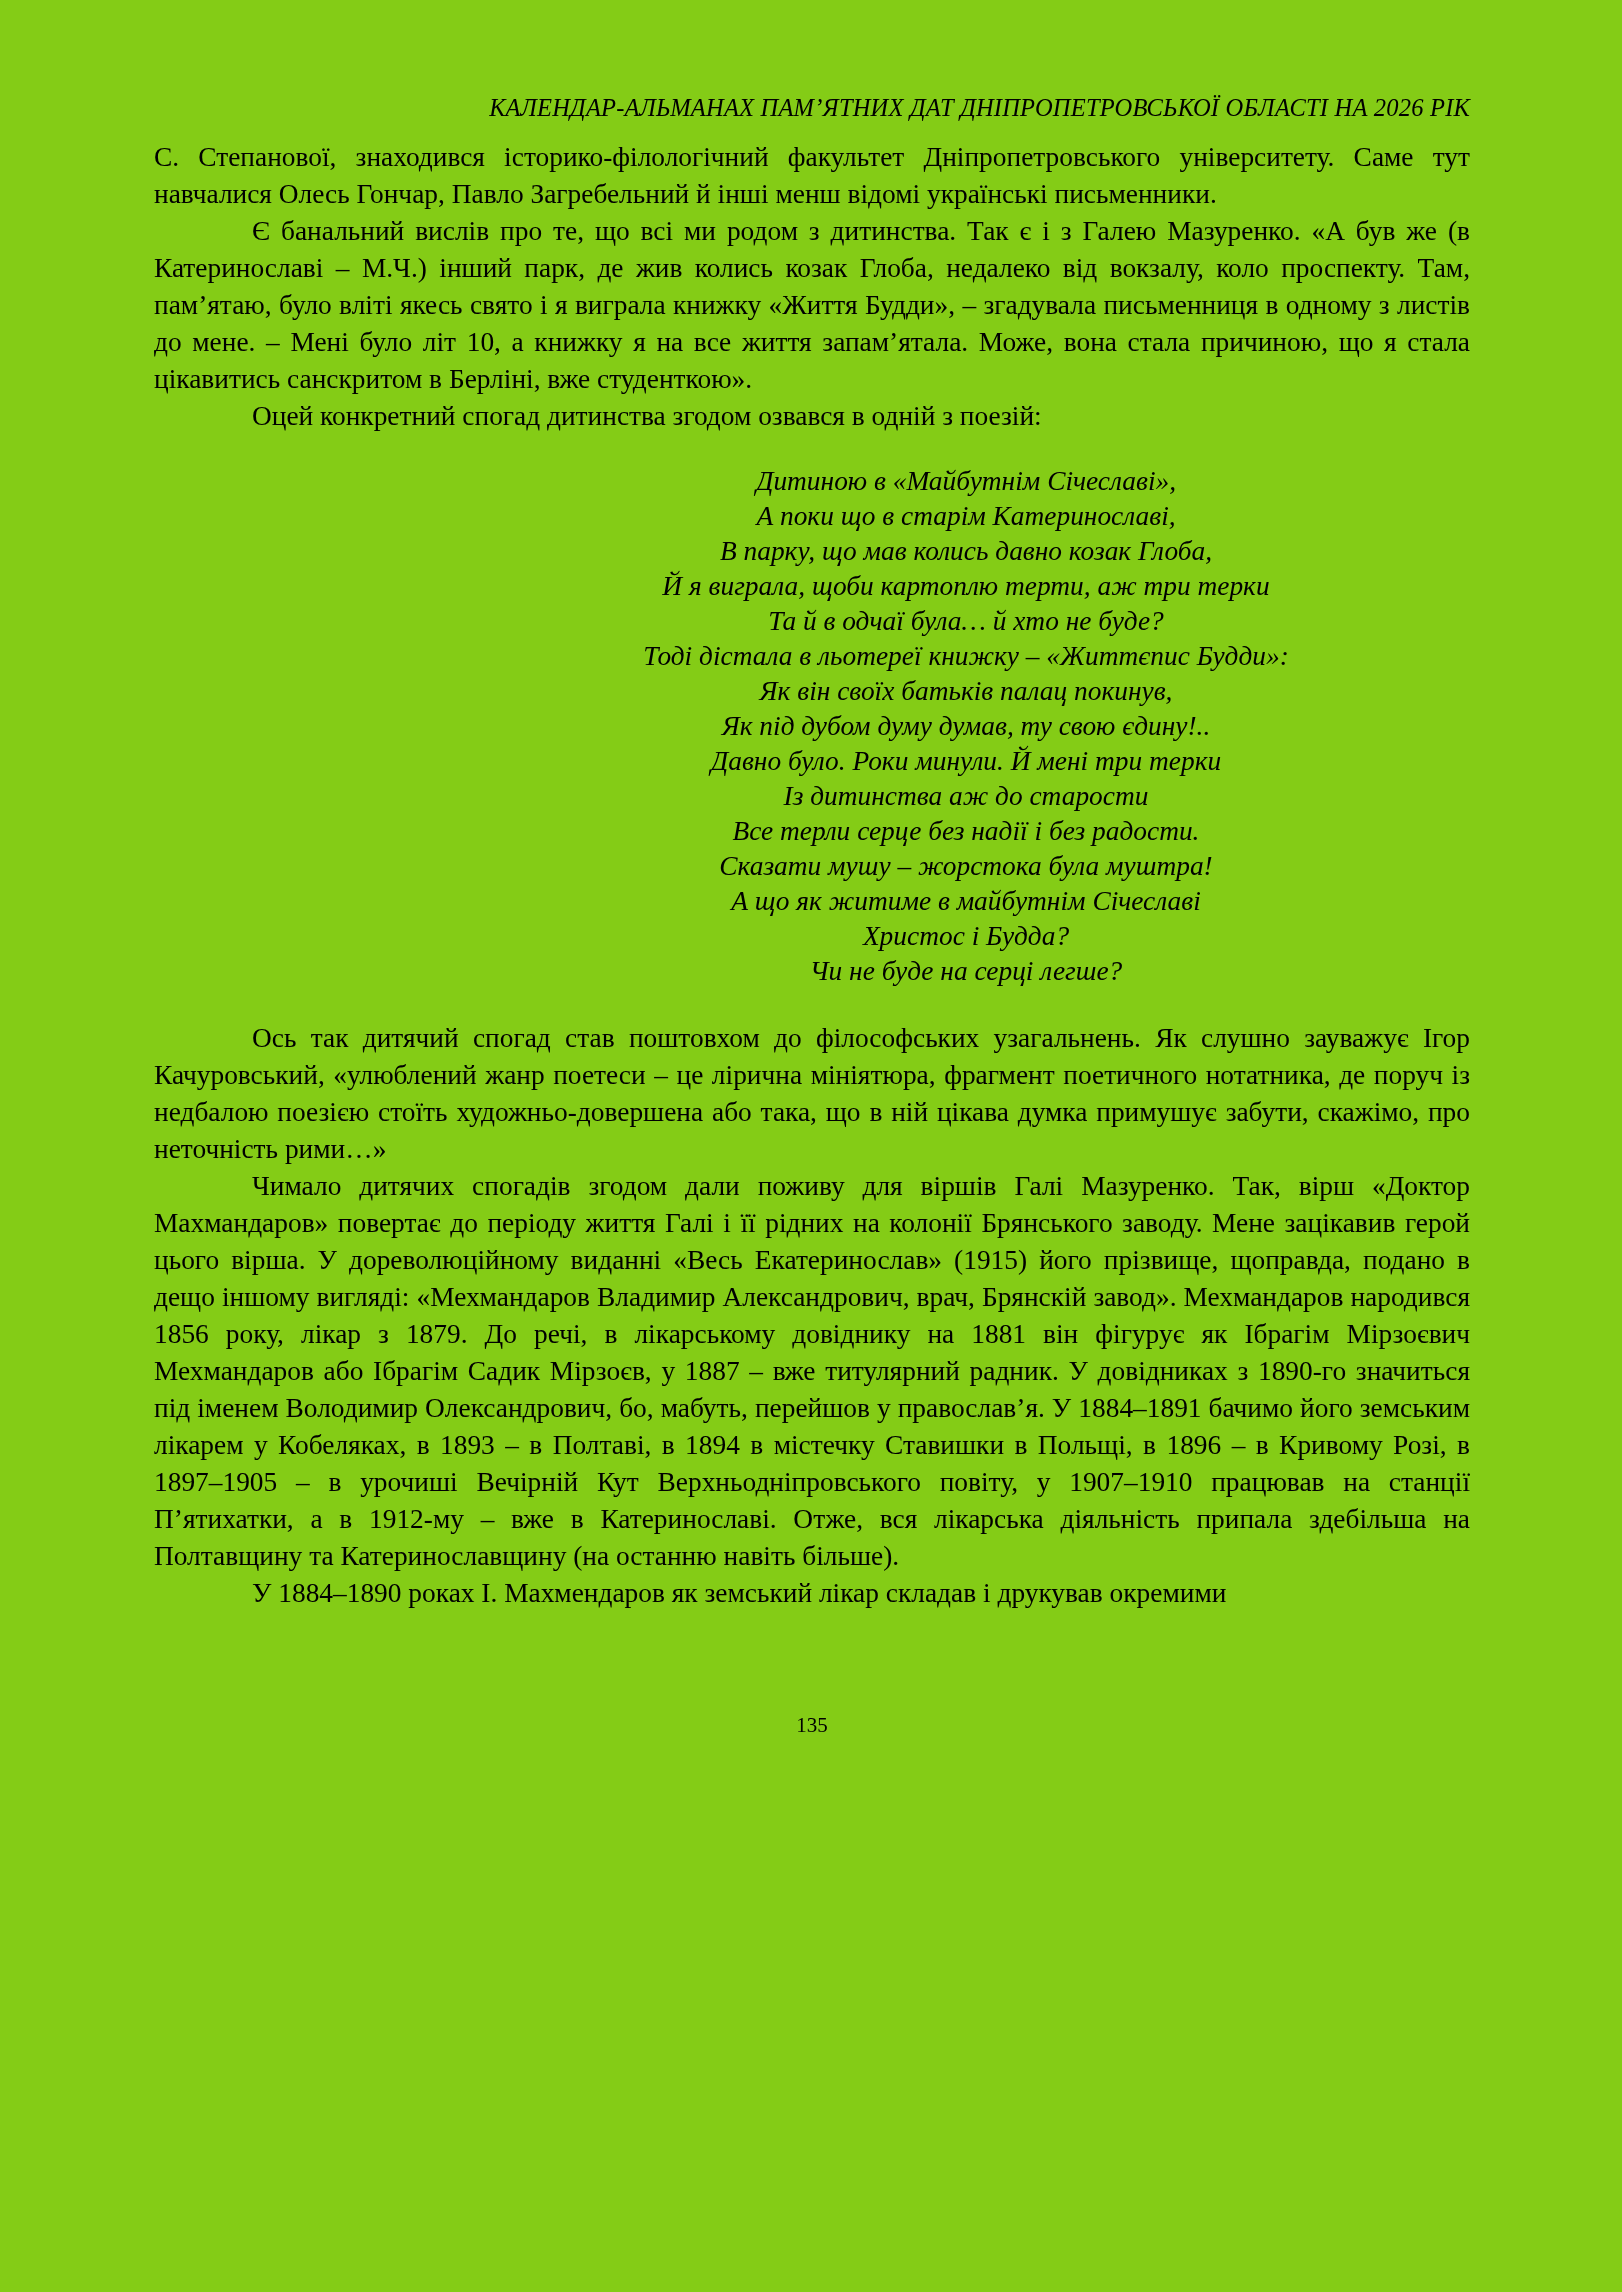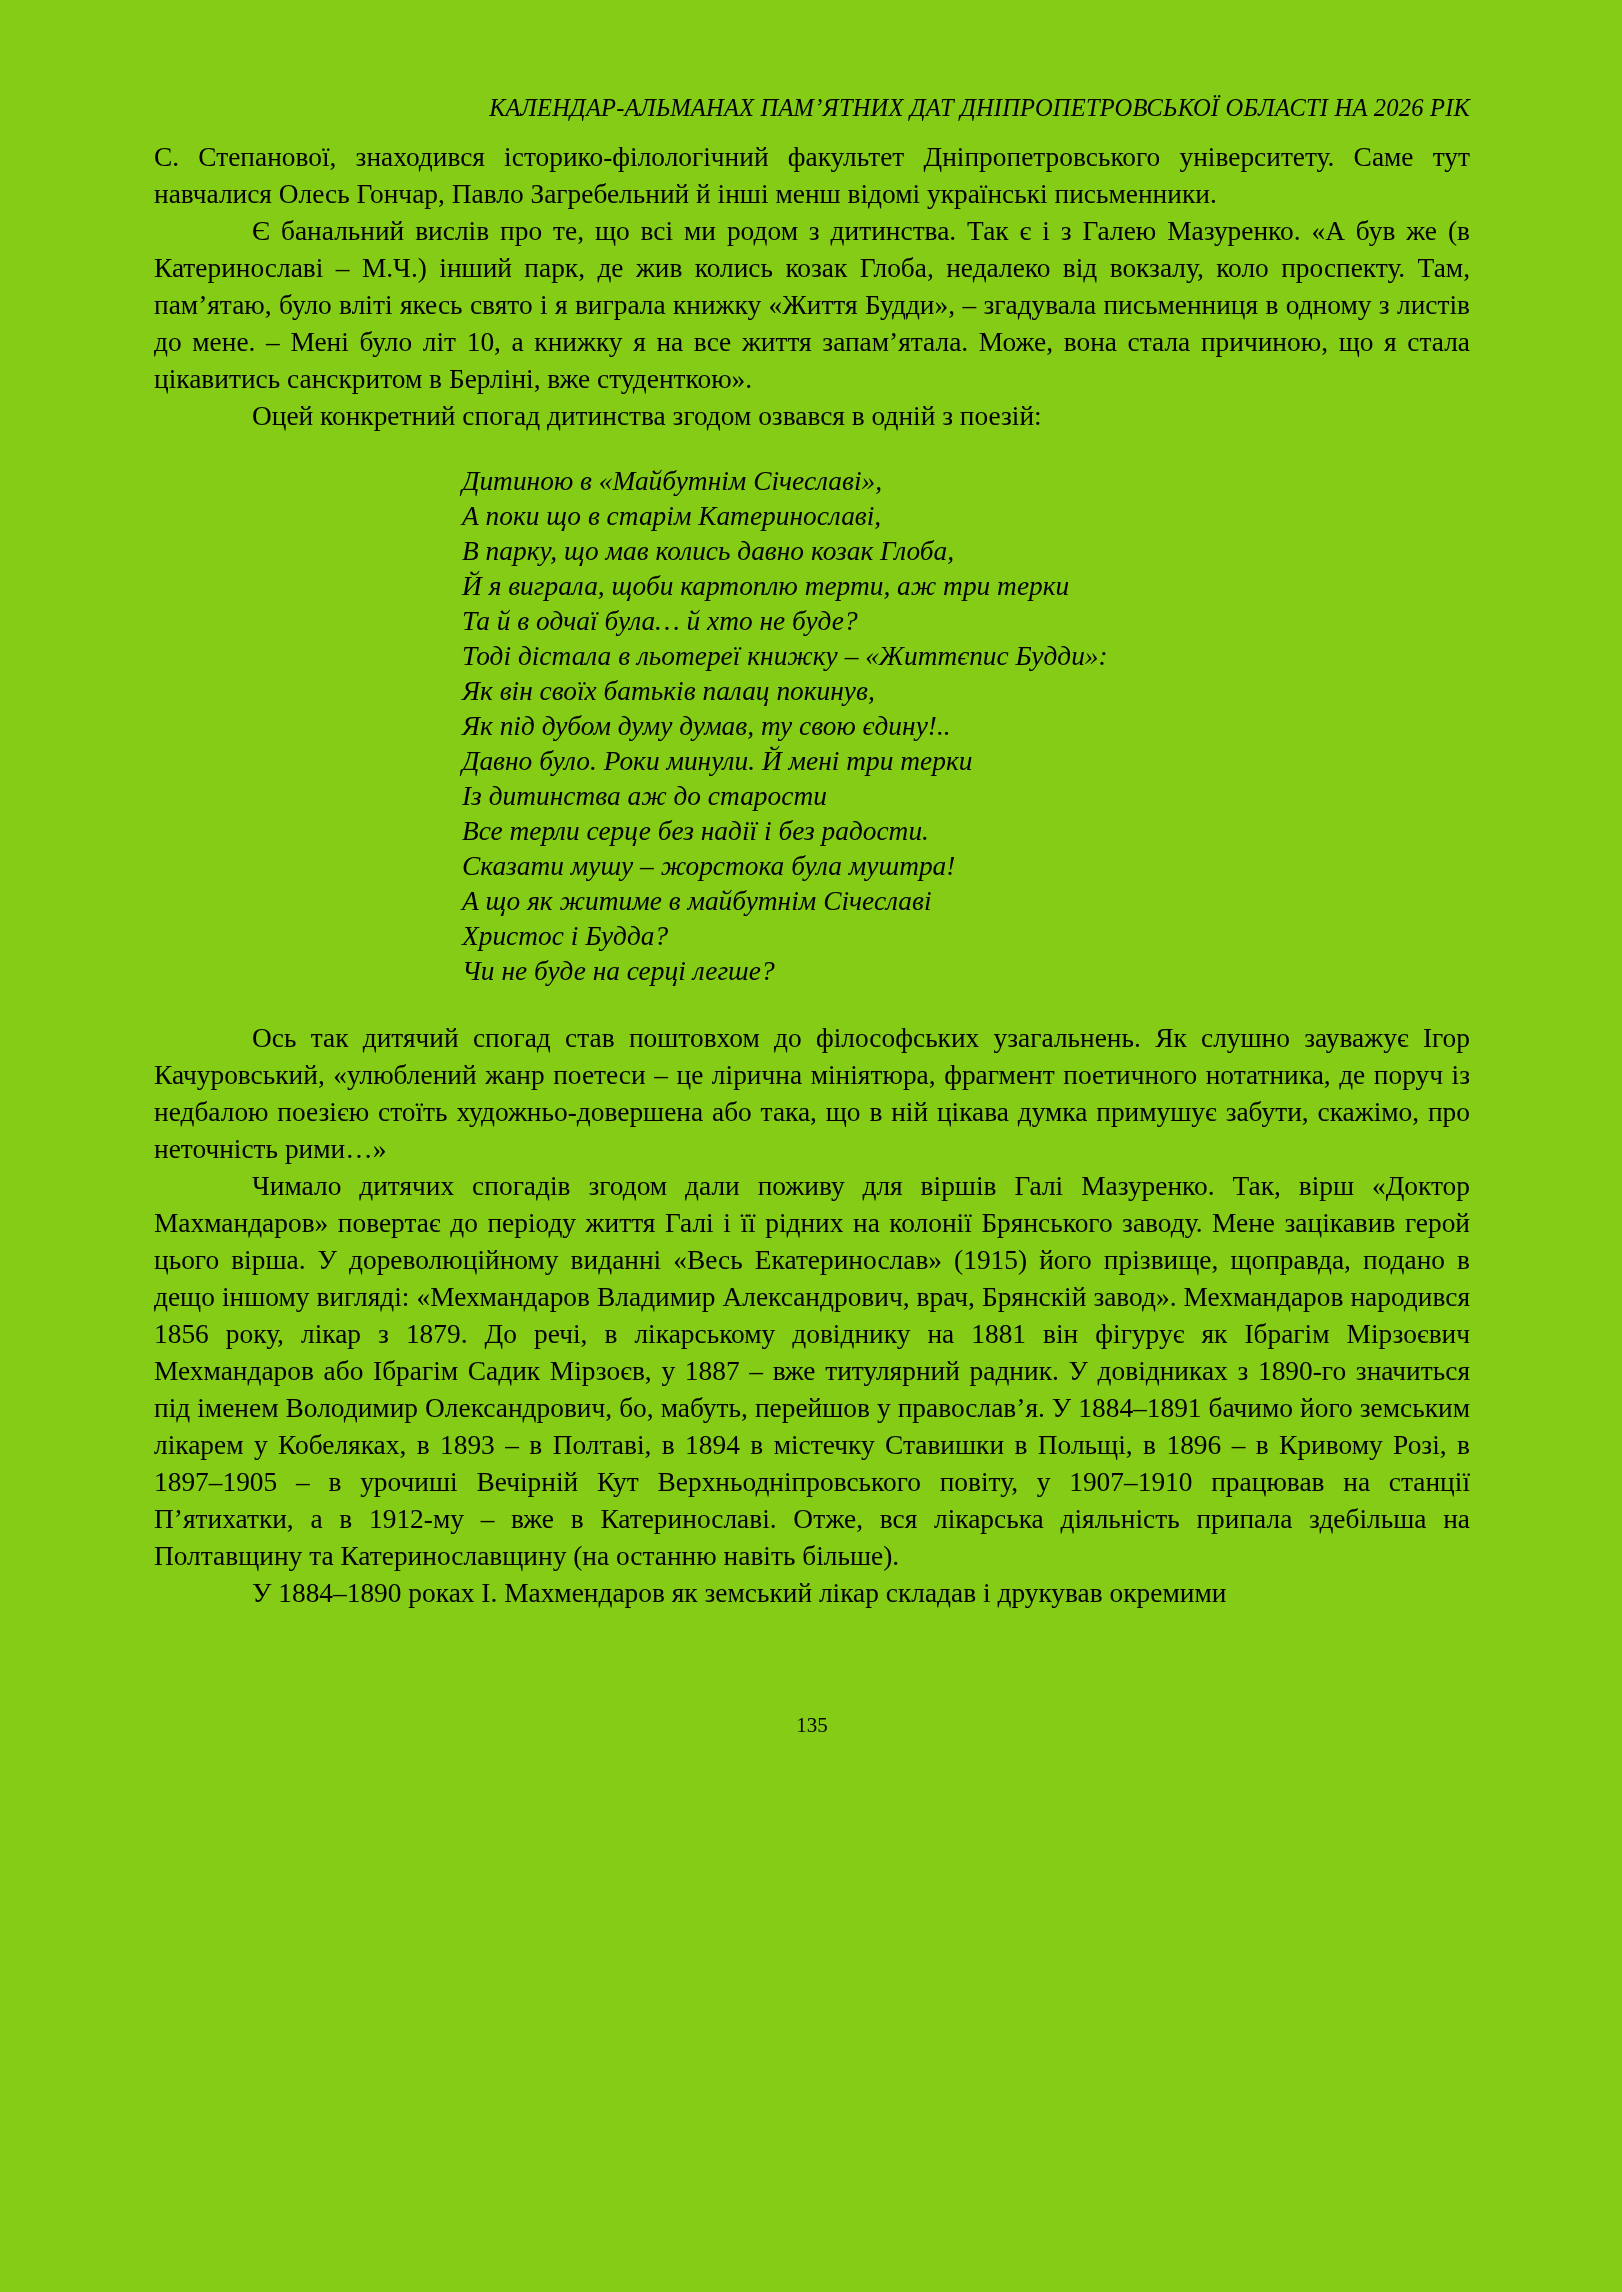--- a/index.html
+++ b/index.html
@@ -37,21 +37,21 @@
   .para { margin:0; }
   .para.indent { text-indent:98px; }
   .it { }
   .poem {
     margin:29px 0 31px 308px;
     font-style:italic;
     font-size:27.4px;
     line-height:35px;
     text-align:left;
   }
-  .poem-line { white-space:nowrap; }
+  .poem-line { white-space:nowrap;text-align:center; }
   .page-number {
     position:absolute;
     top:1713px;
     left:154px;
     width:1316px;
     text-align:center;
     font-size:21px;
   }
 </style>
 </head>

